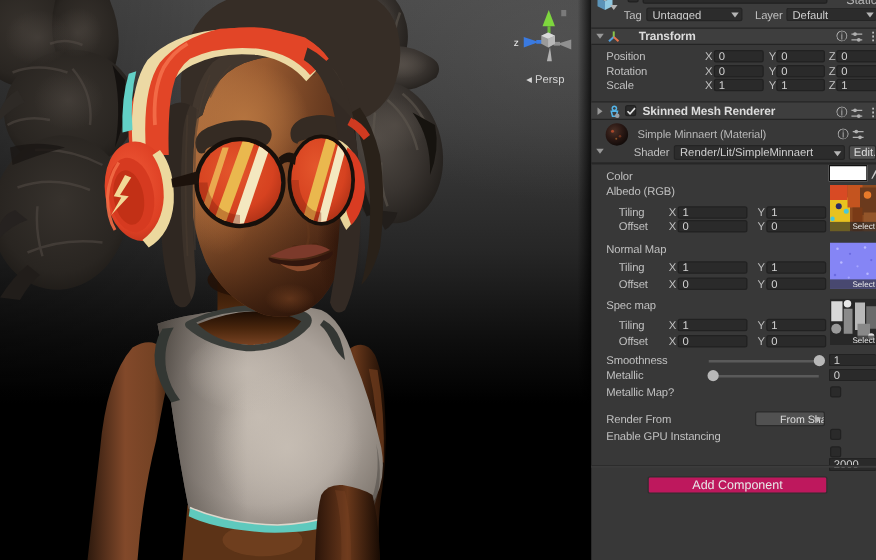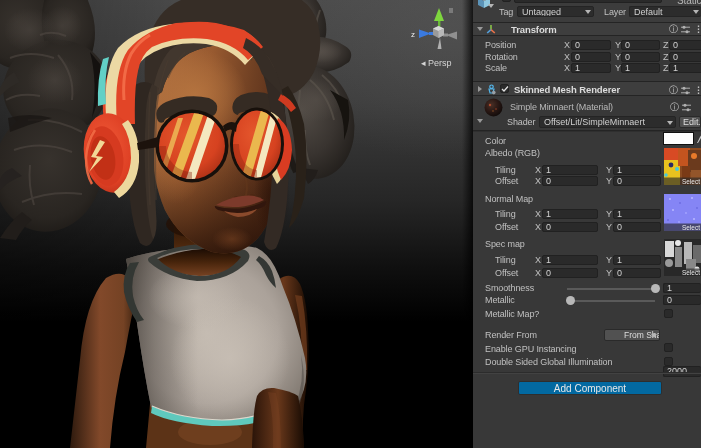--- a/index.html
+++ b/index.html
@@ -368,21 +368,21 @@
     </svg>
     <div class="lbl" style="left:37px;top:102px;color:#b8b8b8;">Simple Minnaert (Material)</div>
     <div class="lbl" style="left:197px;top:101px;color:#c8c8c8;">ⓘ</div>
     <svg class="icon" style="left:209px;top:103px;" width="9" height="9" viewBox="0 0 9 9">
         <path d="M0 2.2 H9 M0 6.8 H9" stroke="#b0b0b0" stroke-width="1"></path>
         <circle cx="3" cy="2.2" r="1.5" fill="#b0b0b0"></circle>
         <circle cx="6" cy="6.8" r="1.5" fill="#b0b0b0"></circle>
       </svg>
     <div class="arrow" style="left:4px;top:119px;border-top-color:#999;"></div>
     <div class="lbl" style="left:34px;top:117px;">Shader</div>
-    <div class="ddown" style="left:66px;top:116px;width:137px;height:12px;padding-left:4px;">Offset/Lit/SimpleMinnaert</div>
+    <div class="ddown" style="left:66px;top:116px;width:137px;height:12px;padding-left:4px;">Render/Lit/SimpleMinnaert</div>
     <div class="arrow" style="left:194px;top:121px;"></div>
     <div style="position:absolute;left:206px;top:116px;width:22px;height:12px;background:#515151;border:1px solid #2a2a2a;border-radius:2px;color:#ddd;font-size:9px;padding-left:3px;white-space:nowrap;overflow:hidden;">Edit...</div>
     <div style="position:absolute;left:0;top:130px;width:228px;height:2px;background:#2f2f2f;border-top:1px solid #242424;"></div>
 
     <div class="lbl" style="left:12px;top:136px;">Color</div>
     <div style="position:absolute;left:190px;top:132px;width:31px;height:13px;background:#fff;border:1px solid #111;"></div>
     <svg class="icon" style="left:223px;top:133px;" width="8" height="11" viewBox="0 0 8 11">
         <path d="M1 10 L4 4 L6 1 L7 2 L5 5 L2 10 Z" fill="#c8c8c8"></path>
       </svg>
 
@@ -475,19 +475,18 @@
     <div class="fld" style="left:190px;top:295px;width:38px;height:10px;border-right:none;">0</div>
     <div class="lbl" style="left:12px;top:309px;">Metallic Map?</div>
     <div class="chk" style="left:191px;top:309px;"></div>
 
     <div class="lbl" style="left:12px;top:330px;">Render From</div>
     <div style="position:absolute;left:131px;top:329px;width:56px;height:12px;background:#515151;border:1px solid #2a2a2a;border-radius:2px;color:#ddd;font-size:8.5px;padding-left:19px;white-space:nowrap;overflow:hidden;">From Shader</div>
     <div class="arrow" style="left:178px;top:334px;"></div>
     <div class="fld" style="left:190px;top:330px;width:38px;height:11px;border-right:none;margin-top:36px;">2000</div>
     <div class="lbl" style="left:12px;top:344px;">Enable GPU Instancing</div>
     <div class="chk" style="left:191px;top:343px;"></div>
-    <div class="lbl" style="left:12px;top:357px;">Double Sided Global Illumination</div>
     <div class="chk" style="left:191px;top:357px;"></div>
 
     <div style="position:absolute;left:0;top:372px;width:228px;height:2px;background:#2c2c2c;border-bottom:1px solid #424242;"></div>
-    <div style="position:absolute;left:45px;top:381px;width:144px;height:14px;background:#0369a1;border:1px solid #2e2e2e;border-radius:2px;color:#e8e8e8;font-size:10px;text-align:center;line-height:13px;">Add Component</div>
+    <div style="position:absolute;left:45px;top:381px;width:144px;height:14px;background:#be185d;border:1px solid #2e2e2e;border-radius:2px;color:#e8e8e8;font-size:10px;text-align:center;line-height:13px;">Add Component</div>
   </div>
 </div>
 
 </body></html>

